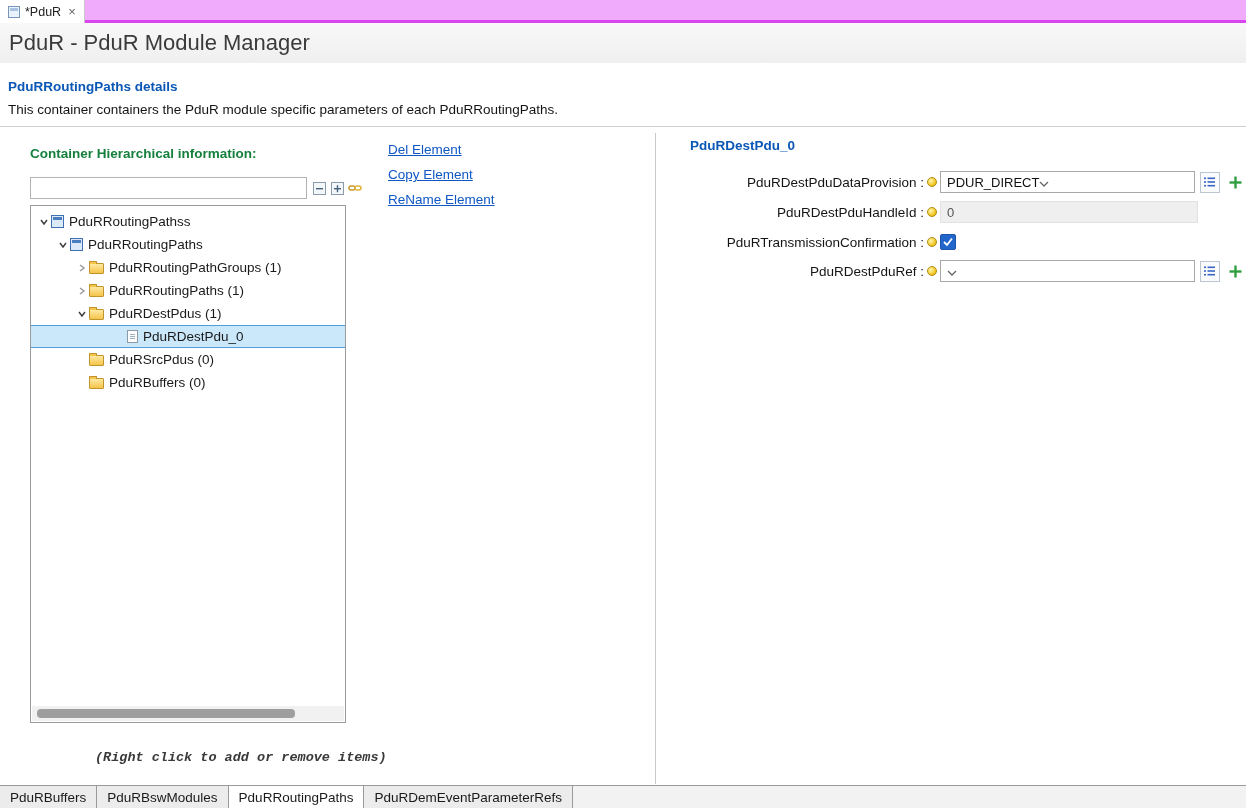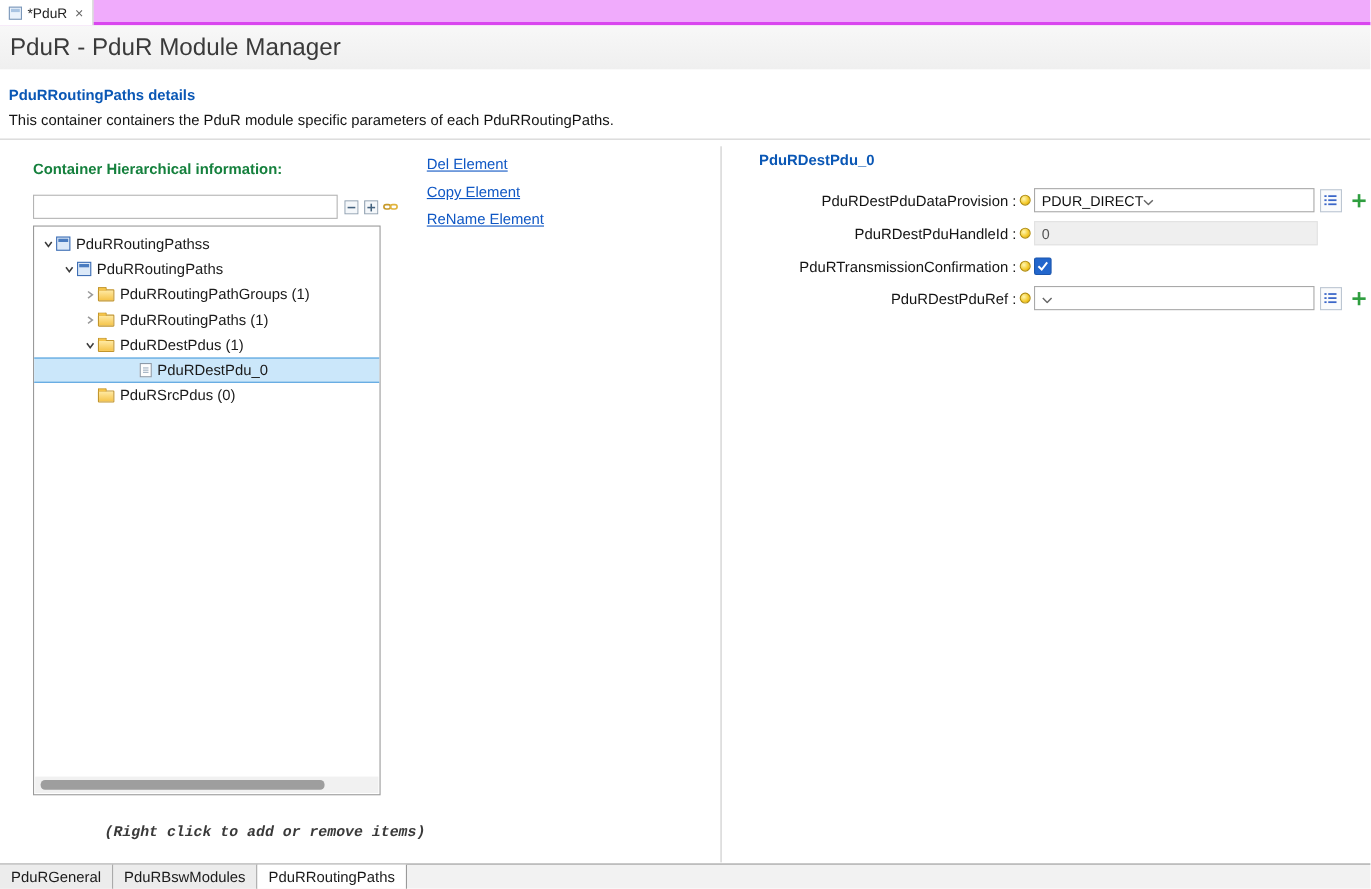--- a/index.html
+++ b/index.html
@@ -195,20 +195,26 @@
       <span>PduRDestPdu_0</span>
     </div>
 
     <div class="trow">
       <span class="sp" style="width:44px"></span>
       <span class="chev"></span>
       <span class="t-icon ic-folder"></span>
       <span>PduRSrcPdus (0)</span>
     </div>
 
+    <div class="trow">
+      <span class="sp" style="width:44px"></span>
+      <span class="chev"></span>
+      <span class="t-icon ic-folder"></span>
+      <span>PduRBuffers (0)</span>
+    </div>
 
     <div class="hscroll">
       <div class="hthumb"></div>
     </div>
   </div>
 
   <div class="tree-hint">(Right click to add or remove items)</div>
 
   <a class="action-link" style="top:142px">Del Element</a>
   <a class="action-link" style="top:167px">Copy Element</a>
@@ -288,18 +294,19 @@
     <span class="f-label">PduRTransmissionConfirmation :</span>
     <span class="bulb"></span>
     <div class="checkbox">
       <svg width="12" height="12" viewBox="0 0 12 12">
           <polyline points="2,6 5,9 10,2.5" fill="none" stroke="#fff" stroke-width="1.8"></polyline>
         </svg>
     </div>
   </div>
 
   <div class="bottom-tabbar">
-    <span class="btab">PduRGeneral</span>
+    <span class="btab">PduRBuffers</span>
     <span class="btab">PduRBswModules</span>
     <span class="btab active">PduRRoutingPaths</span>
+    <span class="btab">PduRDemEventParameterRefs</span>
   </div>
 
 </div>
 
 </body></html>

